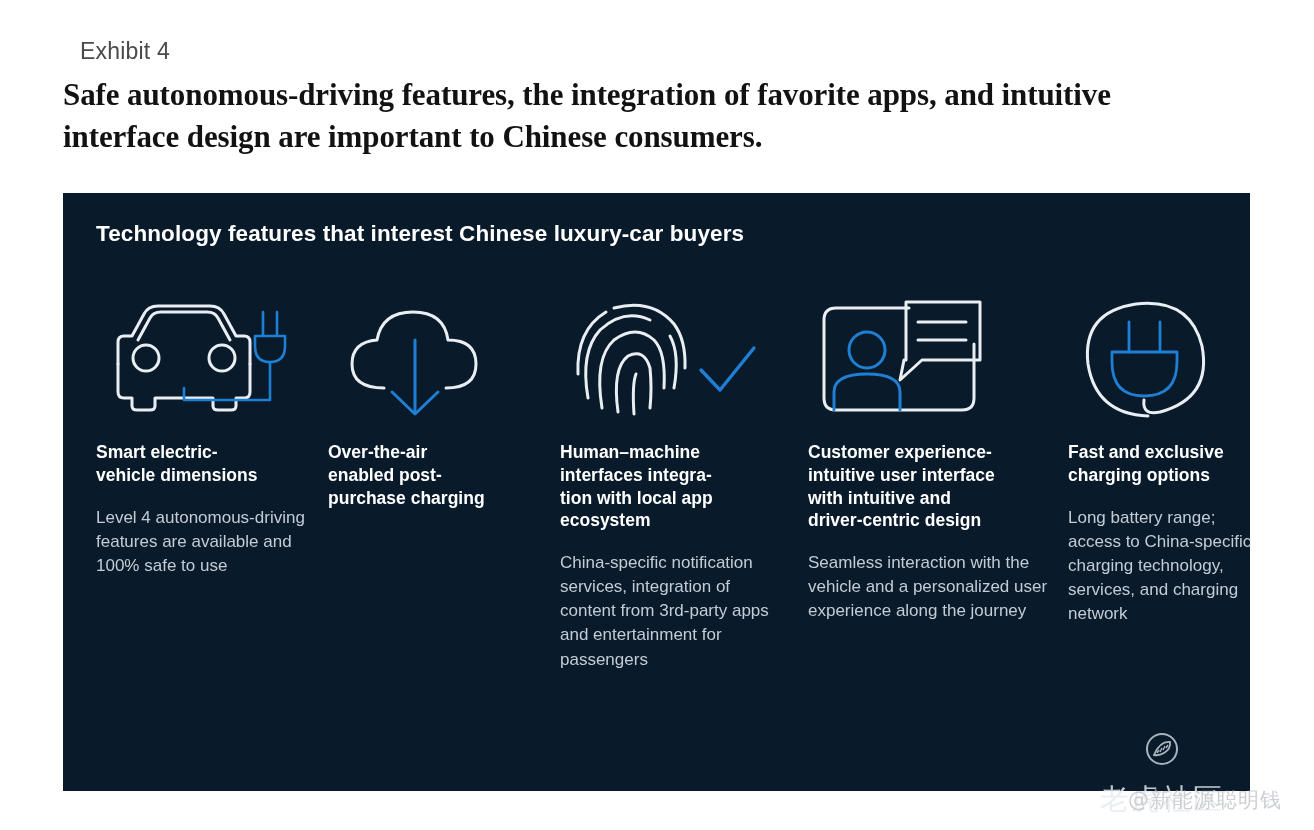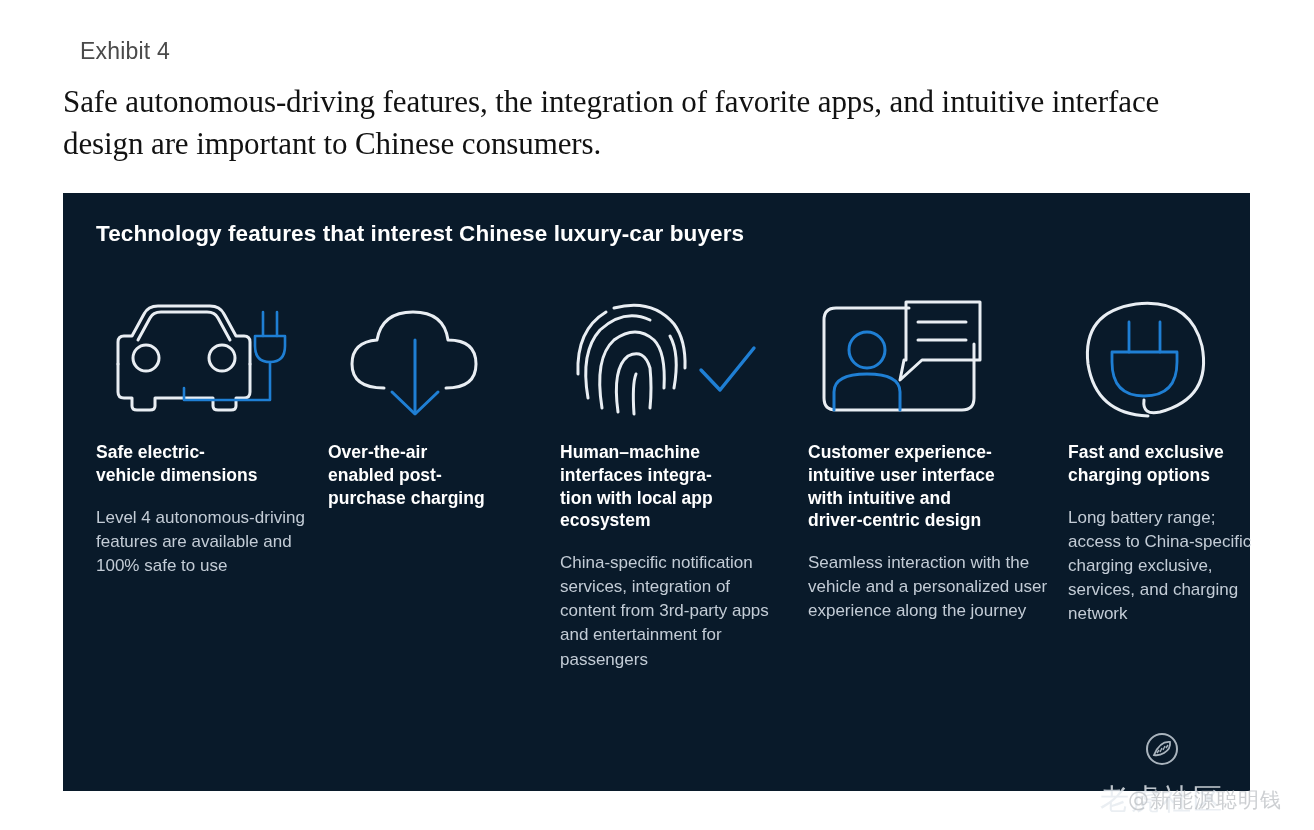--- a/index.html
+++ b/index.html
@@ -27,24 +27,24 @@
     font-family: "Liberation Sans", sans-serif;
     font-size: 23px;
     color: #4a4a4a;
     letter-spacing: 0.2px;
     margin-left: 16px;
   }
 
   .exhibit-title {
     position: absolute;
     left: 63px;
-    top: 81px;
+    top: 74px;
     width: 1120px;
     font-family: "Liberation Serif", serif;
-    font-weight: normal;
+    font-weight: bold;
     font-size: 31px;
     line-height: 1.36;
     color: #121212;
     letter-spacing: -0.1px;
   }
 
   
   .panel {
     position: absolute;
     left: 63px;
@@ -161,21 +161,21 @@
             <path d="M16 68 L16 46 Q16 40 22 40 L30 40 L42 18 Q46 10 56 10 L108 10 Q118 10 122 18 L134 40 L142 40 Q148 40 148 46 L148 68" stroke="#e9eef3" stroke-width="3" stroke-linecap="round" stroke-linejoin="round"></path>
             <path d="M16 68 L16 96 Q16 102 22 102 L30 102 L30 110 Q30 114 35 114 L48 114 Q53 114 53 110 L53 102 L111 102 L111 110 Q111 114 116 114 L129 114 Q134 114 134 110 L134 102 L142 102 Q148 102 148 96 L148 68" stroke="#e9eef3" stroke-width="3" stroke-linecap="round" stroke-linejoin="round"></path>
             <path d="M36 44 L48 22 Q51 16 59 16 L105 16 Q113 16 116 22 L128 44" stroke="#e9eef3" stroke-width="3" stroke-linecap="round" stroke-linejoin="round"></path>
             <circle cx="44" cy="62" r="13" stroke="#e9eef3" stroke-width="3"></circle>
             <circle cx="120" cy="62" r="13" stroke="#e9eef3" stroke-width="3"></circle>
             <path d="M161 16 L161 40 M175 16 L175 40" stroke="#1f7fd4" stroke-width="2.6" stroke-linecap="round"></path>
             <path d="M153 40 L183 40 L183 50 Q183 66 168 66 Q153 66 153 50 Z" stroke="#1f7fd4" stroke-width="2.6" stroke-linejoin="round"></path>
             <path d="M168 66 L168 104 L82 104 L82 92" stroke="#1f7fd4" stroke-width="2.6" fill="none" stroke-linecap="round" stroke-linejoin="round"></path>
           </svg>
         </div>
-        <div class="col-heading">Safe electric-
+        <div class="col-heading">Smart electric-
 vehicle dimensions</div>
         <div class="col-body">Level 4 autonomous-driving features are available and 100% safe to use</div>
       </div>
 
       <div class="col">
         <div class="icon-slot">
           <svg width="180" height="130" viewBox="0 0 180 130" fill="none">
             <path d="M50 92 Q18 92 18 68 Q18 46 43 44 Q48 16 79 16 Q110 16 114 44 Q142 44 142 68 Q142 92 112 92" stroke="#e9eef3" stroke-width="3" stroke-linecap="round" stroke-linejoin="round"></path>
             <path d="M81 44 L81 116" stroke="#1f7fd4" stroke-width="3" stroke-linecap="round"></path>
             <path d="M58 96 L81 118 L104 96" stroke="#1f7fd4" stroke-width="3" stroke-linecap="round" stroke-linejoin="round"></path>
@@ -226,21 +226,21 @@
       <div class="col">
         <div class="icon-slot">
           <svg width="160" height="135" viewBox="0 0 160 135" fill="none">
             <path d="M74 122 Q22 120 14 70 Q8 18 62 10 Q116 4 128 52 Q138 104 86 118 Q68 122 70 106" stroke="#e9eef3" stroke-width="3" stroke-linecap="round" fill="none"></path>
             <path d="M55 28 L55 58 M86 28 L86 58" stroke="#1f7fd4" stroke-width="2.8" stroke-linecap="round"></path>
             <path d="M38 58 L103 58 L103 68 Q103 102 70 102 Q38 102 38 68 Z" stroke="#1f7fd4" stroke-width="2.8" stroke-linejoin="round" fill="none"></path>
           </svg>
         </div>
         <div class="col-heading">Fast and exclusive
 charging options</div>
-        <div class="col-body">Long battery range; access to China-specific charging exclusive, services, and charging network</div>
+        <div class="col-body">Long battery range; access to China-specific charging technology, services, and charging network</div>
       </div>
 
     </div>
   </div>
 
   <div class="wm-tiger">
     <span>
       <svg width="34" height="34" viewBox="0 0 34 34" fill="none">
         <circle cx="17" cy="17" r="15" stroke="#cdd6de" stroke-width="2"></circle>
         <path d="M9 23 Q15 9 25 10 Q26 17 19 21 Q14 24 9 23 Z" stroke="#cdd6de" stroke-width="1.8" fill="none"></path>

